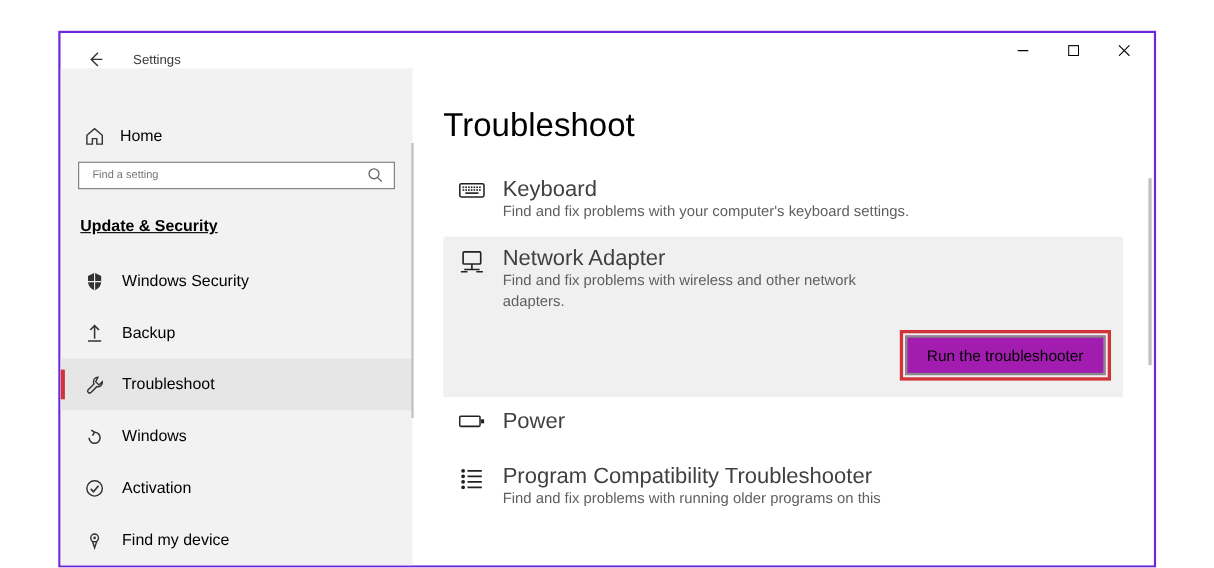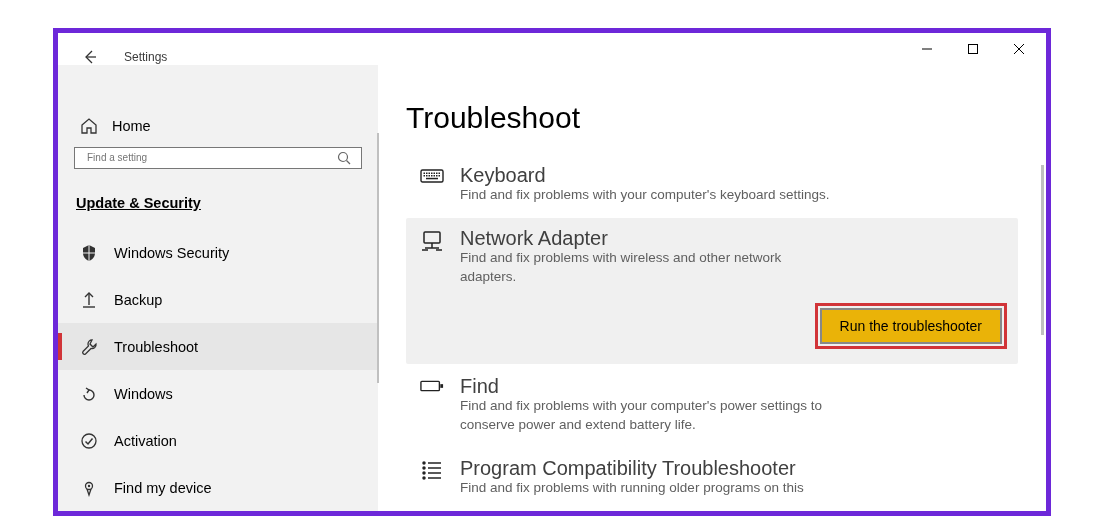--- a/index.html
+++ b/index.html
@@ -13,21 +13,21 @@
     height: 516px;
     position: relative;
     overflow: hidden;
   }
   .window {
     position: absolute;
     top: 28px;
     left: 53px;
     right: 53px;
     bottom: 0;
-    border: 5px solid #6d28d9;
+    border: 2px solid #6d28d9;
     display: flex;
     flex-direction: column;
     background: #fff;
   }
   .titlebar {
     height: 32px;
     display: flex;
     align-items: center;
     justify-content: flex-end;
     padding: 0 4px;
@@ -172,21 +172,21 @@
     justify-content: center;
   }
   .ts-text { flex: 1; max-width: 380px; }
   .ts-title { font-size: 20px; color: #404040; line-height: 20px; }
   .ts-desc  { font-size: 13.5px; color: #5f5f5f; line-height: 19px; }
   .run-btn {
     align-self: flex-end;
     margin-top: 22px;
     margin-right: 2px;
     padding: 8px 18px;
-    background: #eab308;
+    background: #a21caf;
     border: 2px solid #888;
     outline: 3px solid #d13438;
     outline-offset: 2px;
     font-size: 14px;
     cursor: pointer;
     font-family: inherit;
   }
   .main-scroll {
     position: absolute;
     right: 2px;
@@ -365,22 +365,21 @@
         </div>
 
         <div class="ts-item">
           <div class="ts-icon">
             <svg width="26" height="16" viewBox="0 0 26 16">
               <rect x="1" y="3" width="20" height="10" rx="1" fill="none" stroke="#222" stroke-width="1.5"></rect>
               <rect x="22" y="6" width="3" height="4" fill="#222"></rect>
             </svg>
           </div>
           <div class="ts-text">
-            <div class="ts-title">Find</div>
-            <div class="ts-desc">Find and fix problems with your computer's power settings to conserve power and extend battery life.</div>
+            <div class="ts-title">Power</div>
           </div>
         </div>
 
         <div class="ts-item">
           <div class="ts-icon">
             <svg width="22" height="20" viewBox="0 0 22 20">
               <g stroke="#222" stroke-width="1.5">
                 <circle cx="3" cy="3" r="1" fill="#222"></circle>
                   <line x1="7" y1="3" x2="20" y2="3"></line>
                 <circle cx="3" cy="8" r="1" fill="#222"></circle>

